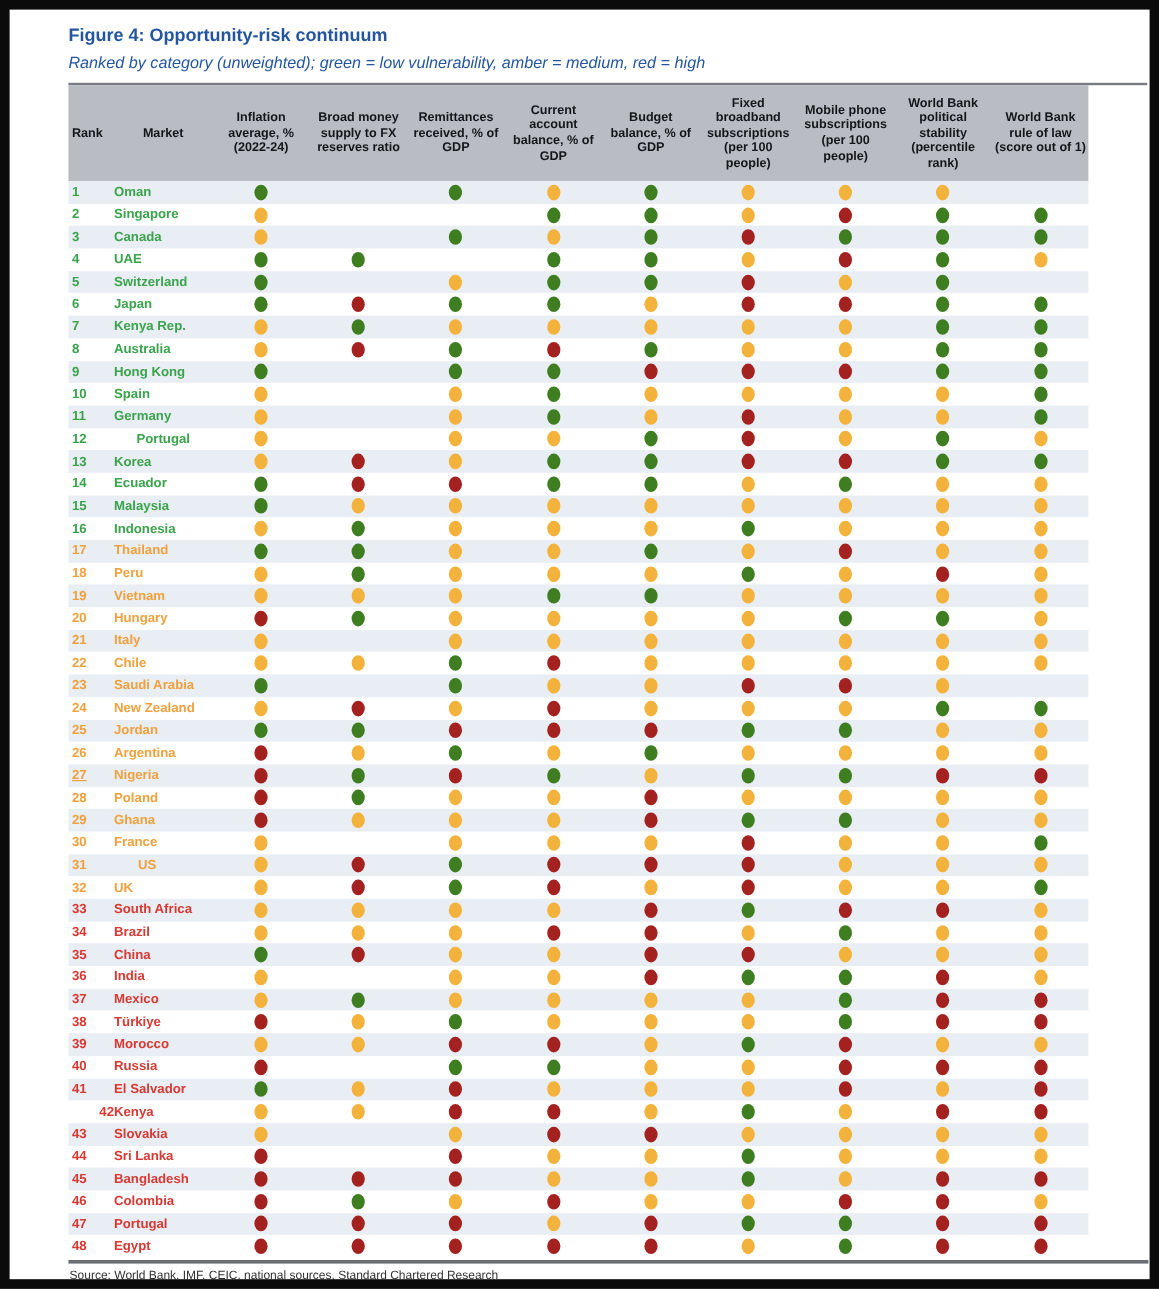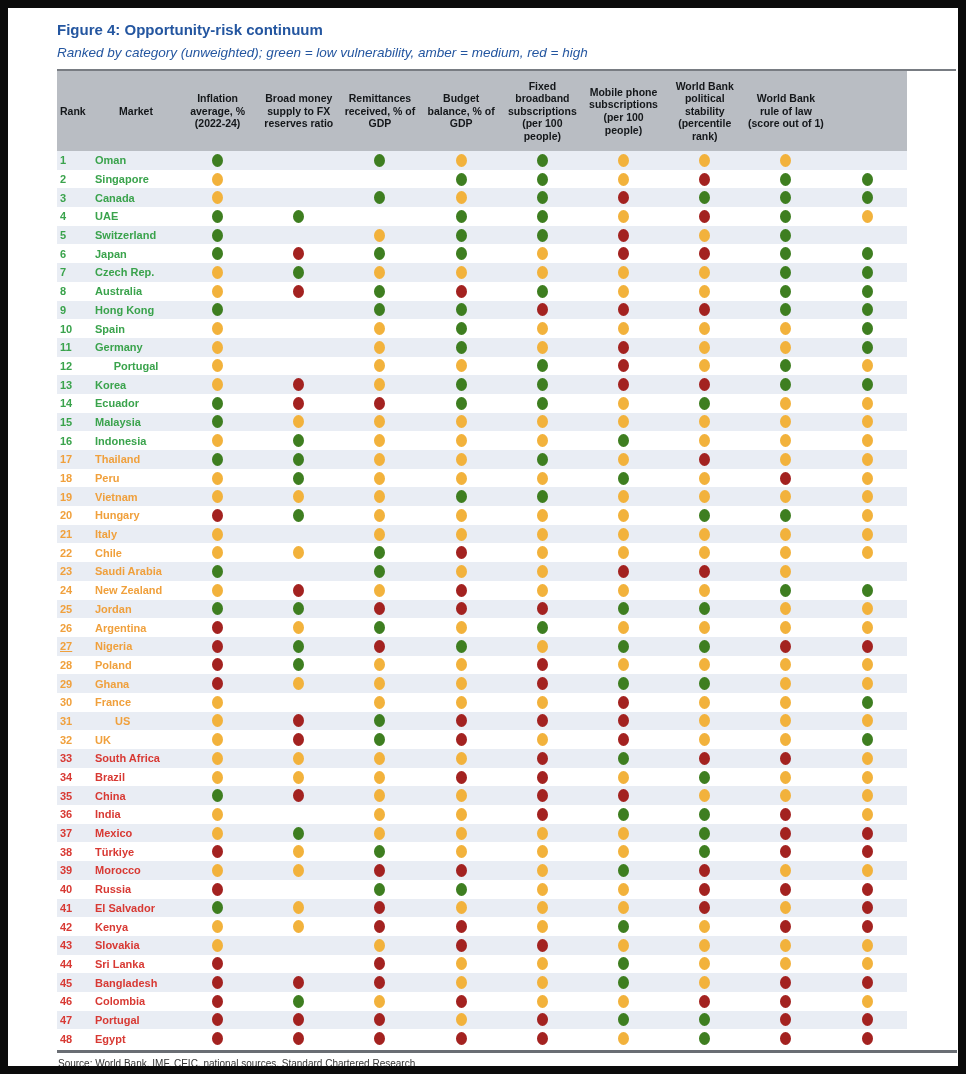--- a/index.html
+++ b/index.html
@@ -28,20 +28,21 @@
   <div class="page">
     <div class="title">Figure 4: Opportunity-risk continuum</div>
     <div class="subtitle">Ranked by category (unweighted); green = low vulnerability, amber = medium, red = high</div>
     <div class="container">
       <div class="thead" id="thead">
           <div class="th left">Rank</div>
           <div class="th">Market</div>
           <div class="th">Inflation average, % (2022-24)</div>
           <div class="th">Broad money supply to FX reserves ratio</div>
           <div class="th">Remittances received, % of GDP</div>
+          <div class="th">Current account balance, % of GDP</div>
           <div class="th">Budget balance, % of GDP</div>
           <div class="th">Fixed broadband subscriptions (per 100 people)</div>
           <div class="th">Mobile phone subscriptions (per 100 people)</div>
           <div class="th">World Bank political stability (percentile rank)</div>
           <div class="th">World Bank rule of law (score out of 1)</div>
         </div>
       <div class="tbody" id="tbody">
           <div class="row">
             <div class="rank" style="color: rgb(58, 163, 76);">1</div>
             <div class="market" style="color: rgb(58, 163, 76);">Oman</div>
@@ -207,21 +208,21 @@
             </div>
             <div class="cell">
               <span class="dot" style="background: rgb(62, 126, 32);"></span>
             </div>
             <div class="cell">
               <span class="dot" style="background: rgb(62, 126, 32);"></span>
             </div>
           </div>
           <div class="row">
             <div class="rank" style="color: rgb(58, 163, 76);">7</div>
-            <div class="market" style="color: rgb(58, 163, 76);">Czech Rep.</div>
+            <div class="market" style="color: rgb(58, 163, 76);">Kenya Rep.</div>
             <div class="cell">
               <span class="dot" style="background: rgb(242, 178, 60);"></span>
             </div>
             <div class="cell">
               <span class="dot" style="background: rgb(62, 126, 32);"></span>
             </div>
             <div class="cell">
               <span class="dot" style="background: rgb(242, 178, 60);"></span>
             </div>
             <div class="cell">
@@ -1271,21 +1272,21 @@
               <span class="dot" style="background: rgb(163, 34, 32);"></span>
             </div>
             <div class="cell">
               <span class="dot" style="background: rgb(242, 178, 60);"></span>
             </div>
             <div class="cell">
               <span class="dot" style="background: rgb(163, 34, 32);"></span>
             </div>
           </div>
           <div class="row">
-            <div class="rank" style="color: rgb(216, 57, 51);">42</div>
+            <div class="rank" style="color: rgb(216, 57, 51); text-align: right;">42</div>
             <div class="market" style="color: rgb(216, 57, 51);">Kenya</div>
             <div class="cell">
               <span class="dot" style="background: rgb(242, 178, 60);"></span>
             </div>
             <div class="cell">
               <span class="dot" style="background: rgb(242, 178, 60);"></span>
             </div>
             <div class="cell">
               <span class="dot" style="background: rgb(163, 34, 32);"></span>
             </div>

